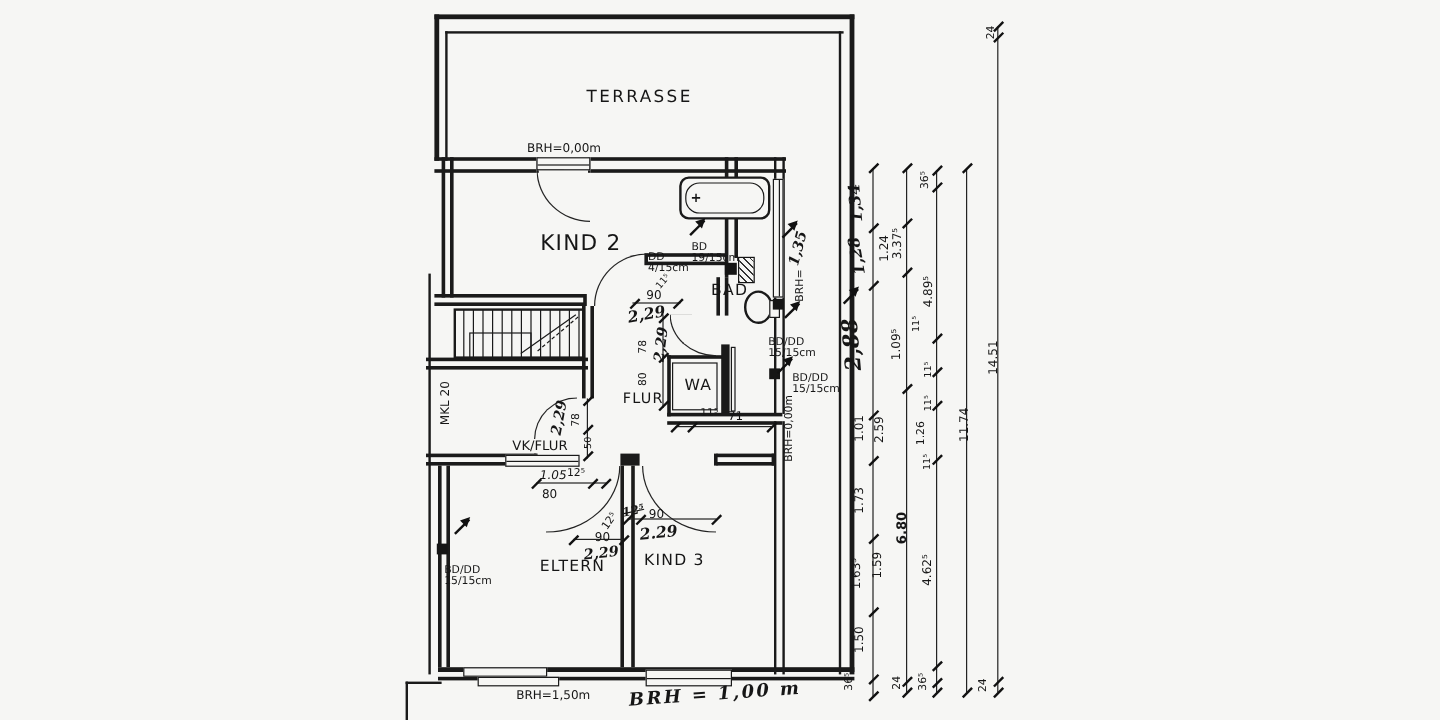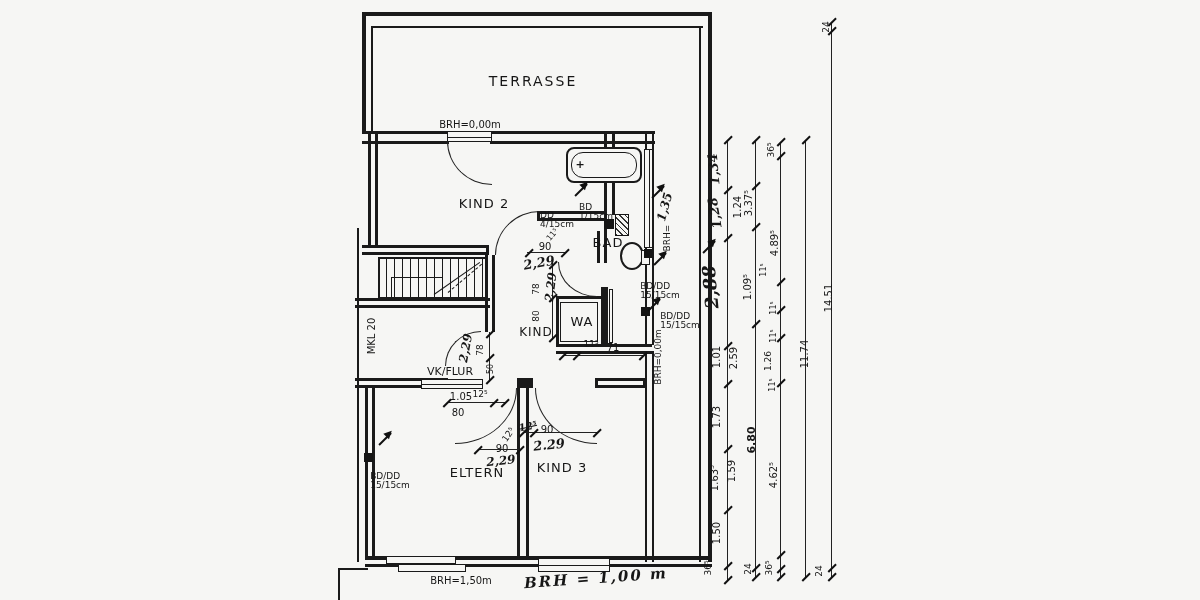--- a/index.html
+++ b/index.html
@@ -199,54 +199,54 @@
     <div class="tick" style="left: 780.5px; top: 577px;"></div>
     <div class="dl" style="left: 805px; top: 140px; width: 1px; height: 437px;"></div>
     <div class="tick" style="left: 805.5px; top: 140px;"></div>
     <div class="tick" style="left: 805.5px; top: 577px;"></div>
     <div class="dl" style="left: 831px; top: 22px; width: 1px; height: 555px;"></div>
     <div class="tick" style="left: 831.5px; top: 22px;"></div>
     <div class="tick" style="left: 831.5px; top: 31px;"></div>
     <div class="tick" style="left: 831.5px; top: 568px;"></div>
     <div class="tick" style="left: 831.5px; top: 577px;"></div>
     <span class="lab p" style="left: 533px; top: 81px; font-size: 14px; letter-spacing: 2px; transform: translate(-50%, -50%) rotate(0deg);">TERRASSE</span>
-    <span class="lab p" style="left: 484px; top: 204px; font-size: 13px; letter-spacing: 1px; transform: translate(-50%, -50%) rotate(0deg);">KIND 2</span>
+    <span class="lab p" style="left: 484px; top: 204px; font-size: 18px; letter-spacing: 1px; transform: translate(-50%, -50%) rotate(0deg);">KIND 2</span>
     <span class="lab p" style="left: 608px; top: 243px; font-size: 13px; letter-spacing: 1px; transform: translate(-50%, -50%) rotate(0deg);">BAD</span>
     <span class="lab p" style="left: 582px; top: 322px; font-size: 13px; letter-spacing: 1px; transform: translate(-50%, -50%) rotate(0deg);">WA</span>
-    <span class="lab p" style="left: 536px; top: 332px; font-size: 12px; letter-spacing: 1px; transform: translate(-50%, -50%) rotate(0deg);">KIND</span>
+    <span class="lab p" style="left: 536px; top: 332px; font-size: 12px; letter-spacing: 1px; transform: translate(-50%, -50%) rotate(0deg);">FLUR</span>
     <span class="lab p" style="left: 372px; top: 336px; font-size: 10px; letter-spacing: normal; transform: translate(-50%, -50%) rotate(-90deg);">MKL 20</span>
     <span class="lab p" style="left: 450px; top: 372px; font-size: 11px; letter-spacing: normal; transform: translate(-50%, -50%) rotate(0deg);">VK/FLUR</span>
     <span class="lab p" style="left: 477px; top: 473px; font-size: 13px; letter-spacing: 1px; transform: translate(-50%, -50%) rotate(0deg);">ELTERN</span>
     <span class="lab p" style="left: 562px; top: 468px; font-size: 13px; letter-spacing: 1px; transform: translate(-50%, -50%) rotate(0deg);">KIND 3</span>
     <span class="lab p" style="left: 470px; top: 125px; font-size: 10px; letter-spacing: normal; transform: translate(-50%, -50%) rotate(0deg);">BRH=0,00m</span>
     <span class="lab p" style="left: 461px; top: 581px; font-size: 10px; letter-spacing: normal; transform: translate(-50%, -50%) rotate(0deg);">BRH=1,50m</span>
     <span class="lab h" style="left: 596px; top: 579px; font-size: 15px; letter-spacing: 2px; transform: translate(-50%, -50%) rotate(-4deg);">BRH = 1,00 m</span>
     <span class="lab p" style="left: 668px; top: 238px; font-size: 9px; letter-spacing: normal; transform: translate(-50%, -50%) rotate(-90deg);">BRH=</span>
     <span class="lab h" style="left: 665px; top: 207px; font-size: 12px; letter-spacing: normal; transform: translate(-50%, -50%) rotate(-75deg);">1,35</span>
     <span class="lab p" style="left: 659px; top: 357px; font-size: 9px; letter-spacing: normal; transform: translate(-50%, -50%) rotate(-90deg);">BRH=0,00m</span>
     <span class="lab p" style="left: 557px; top: 220px; font-size: 9px; letter-spacing: normal; transform: translate(-50%, -50%) rotate(0deg);">DD
 4/15cm</span>
     <span class="lab p" style="left: 596px; top: 212px; font-size: 9px; letter-spacing: normal; transform: translate(-50%, -50%) rotate(0deg);">BD
-1/15cm</span>
+19/15cm</span>
     <span class="lab p" style="left: 660px; top: 291px; font-size: 9px; letter-spacing: normal; transform: translate(-50%, -50%) rotate(0deg);">BD/DD
 15/15cm</span>
     <span class="lab p" style="left: 680px; top: 321px; font-size: 9px; letter-spacing: normal; transform: translate(-50%, -50%) rotate(0deg);">BD/DD
 15/15cm</span>
     <span class="lab p" style="left: 390px; top: 481px; font-size: 9px; letter-spacing: normal; transform: translate(-50%, -50%) rotate(0deg);">BD/DD
 15/15cm</span>
     <span class="lab p" style="left: 545px; top: 247px; font-size: 10px; letter-spacing: normal; transform: translate(-50%, -50%) rotate(0deg);">90</span>
     <span class="lab h" style="left: 539px; top: 263px; font-size: 13px; letter-spacing: normal; transform: translate(-50%, -50%) rotate(-10deg);">2,29</span>
     <span class="lab p" style="left: 553px; top: 235px; font-size: 8px; letter-spacing: normal; transform: translate(-50%, -50%) rotate(-50deg);">11⁵</span>
     <span class="lab p" style="left: 537px; top: 289px; font-size: 9px; letter-spacing: normal; transform: translate(-50%, -50%) rotate(-90deg);">78</span>
     <span class="lab h" style="left: 551px; top: 287px; font-size: 12px; letter-spacing: normal; transform: translate(-50%, -50%) rotate(-83deg);">2,29</span>
     <span class="lab p" style="left: 537px; top: 316px; font-size: 9px; letter-spacing: normal; transform: translate(-50%, -50%) rotate(-90deg);">80</span>
     <span class="lab p" style="left: 481px; top: 350px; font-size: 9px; letter-spacing: normal; transform: translate(-50%, -50%) rotate(-90deg);">78</span>
     <span class="lab h" style="left: 466px; top: 348px; font-size: 12px; letter-spacing: normal; transform: translate(-50%, -50%) rotate(-80deg);">2,29</span>
     <span class="lab p" style="left: 491px; top: 369px; font-size: 8px; letter-spacing: normal; transform: translate(-50%, -50%) rotate(-90deg);">50</span>
-    <span class="lab p" style="left: 461px; top: 397px; font-size: 10px; letter-spacing: normal; transform: translate(-50%, -50%) rotate(0deg);">1.05</span>
+    <span class="lab p" style="left: 461px; top: 397px; font-size: 10px; letter-spacing: normal; transform: translate(-50%, -50%) rotate(0deg); font-style: italic;">1.05</span>
     <span class="lab p" style="left: 458px; top: 413px; font-size: 10px; letter-spacing: normal; transform: translate(-50%, -50%) rotate(0deg);">80</span>
     <span class="lab p" style="left: 480px; top: 395px; font-size: 9px; letter-spacing: normal; transform: translate(-50%, -50%) rotate(0deg);">12⁵</span>
     <span class="lab p" style="left: 509px; top: 435px; font-size: 9px; letter-spacing: normal; transform: translate(-50%, -50%) rotate(-55deg);">12⁵</span>
     <span class="lab h strike" style="left: 528px; top: 427px; font-size: 10px; letter-spacing: normal; transform: translate(-50%, -50%) rotate(-12deg);">12⁵</span>
     <span class="lab p" style="left: 547px; top: 430px; font-size: 10px; letter-spacing: normal; transform: translate(-50%, -50%) rotate(0deg);">90</span>
     <span class="lab h" style="left: 549px; top: 445px; font-size: 13px; letter-spacing: normal; transform: translate(-50%, -50%) rotate(-6deg);">2.29</span>
     <span class="lab p" style="left: 502px; top: 449px; font-size: 10px; letter-spacing: normal; transform: translate(-50%, -50%) rotate(0deg);">90</span>
     <span class="lab h" style="left: 501px; top: 461px; font-size: 12px; letter-spacing: normal; transform: translate(-50%, -50%) rotate(-6deg);">2,29</span>
     <span class="lab p" style="left: 591px; top: 345px; font-size: 9px; letter-spacing: normal; transform: translate(-50%, -50%) rotate(0deg);">11⁵</span>
     <span class="lab p" style="left: 613px; top: 348px; font-size: 10px; letter-spacing: normal; transform: translate(-50%, -50%) rotate(0deg);">71</span>

